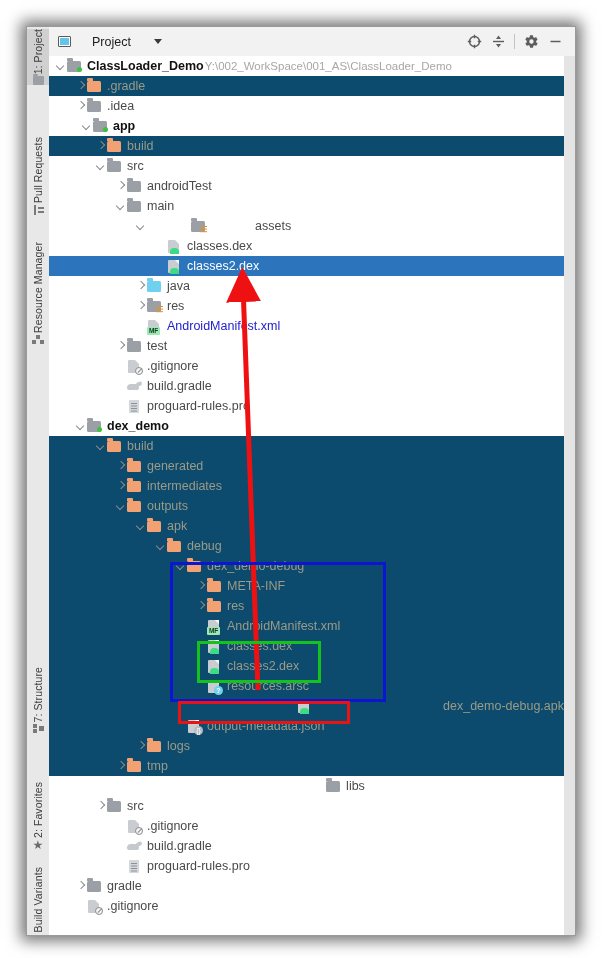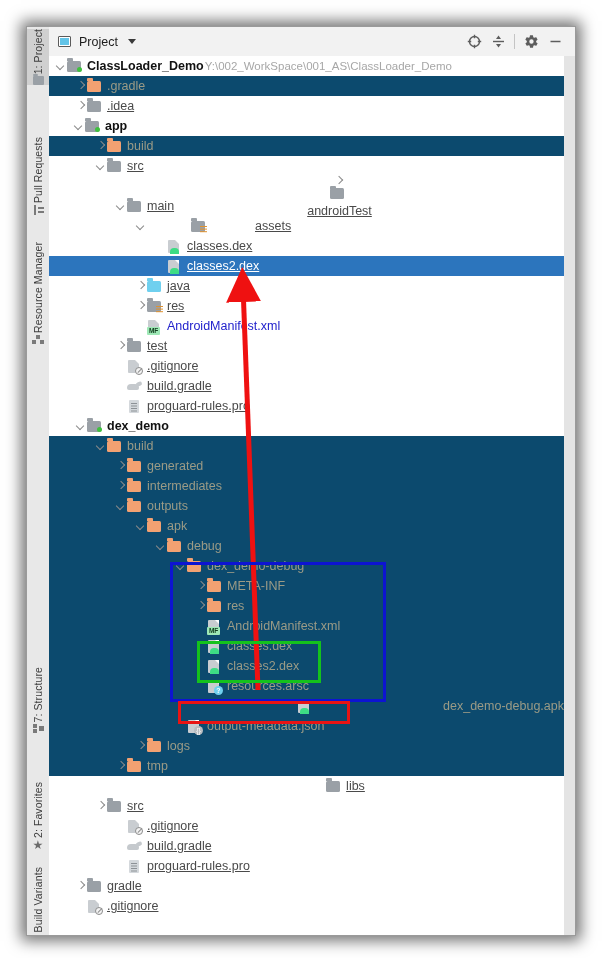--- a/index.html
+++ b/index.html
@@ -55,21 +55,21 @@
   .ic-struct:before{content:"";position:absolute;left:0;top:0;width:4px;height:4px;background:#7a7a7a;
     box-shadow:0 5px 0 0 #7a7a7a;}
   .ic-struct:after{content:"";position:absolute;left:6px;top:2px;width:5px;height:5px;background:#7a7a7a;}
   .ic-star{color:#6b6b6b;font-size:12px;line-height:11px;}
 
   
   #panelhdr{
     position:absolute;left:22px;top:0;right:0;height:29px;
     background:#f2f2f2;border-bottom:1px solid #c9c9c9;
   }
-  #hdrleft{position:absolute;left:9px;top:0;height:29px;display:flex;align-items:center;gap:8px;}
+  #hdrleft{position:absolute;left:9px;top:0;height:29px;display:flex;align-items:center;gap:21px;}
   .hdr-proj-icon{
     width:13px;height:11px;background:#ffffff;border:1.6px solid #5a5a5a;border-radius:1px;
     position:relative;box-sizing:border-box;
   }
   .hdr-proj-icon:after{
     content:"";position:absolute;left:1px;top:1px;right:1px;bottom:1px;background:#62c4e8;
   }
   #hdrtitle{font-size:12.5px;color:#1d1d1d;}
   .caret-dn{
     width:0;height:0;border-left:4.5px solid transparent;border-right:4.5px solid transparent;
@@ -93,21 +93,21 @@
   .row{
     position:relative;height:20px;display:flex;align-items:center;
     font-size:12.5px;color:#2b2b2b;white-space:nowrap;cursor:default;
   }
   .row.yellow{background:#0c4a6e;}
   .row.sel{background:#2c75bd;}
   .row.sel .lbl{color:#ffffff;}
   .row.bold .lbl{font-weight:bold;color:#111111;}
   .lbl{line-height:20px;}
   .lbl.orange{color:#9b9b86;}
-  .lbl.gray{color:#4a4a4a;text-decoration:underline;}
+  .lbl.gray{color:#4a4a4a;}
   .lbl.blue{color:#2222cc;}
   .path{color:#a7a7a7;font-size:11.5px;margin-left:1px;}
 
   .arrow{
     width:10px;height:10px;margin-right:2px;flex:0 0 auto;position:relative;
   }
   .arrow.right:before{
     content:"";position:absolute;left:2.5px;top:1px;width:5px;height:5px;
     border-right:1.4px solid #8a8a8a;border-bottom:1.4px solid #8a8a8a;
     transform:rotate(-45deg);
@@ -254,21 +254,21 @@
             </span>
             <span class="lbl orange">.gradle</span>
           </div>
           <div class="row" style="padding-left: 26px;">
             <span class="arrow right"></span>
             <span class="ico">
               <span class="f-gray"></span>
             </span>
             <span class="lbl gray">.idea</span>
           </div>
-          <div class="row bold" style="padding-left: 24px;">
+          <div class="row bold" style="padding-left: 32px;">
             <span class="arrow down"></span>
             <span class="ico">
               <span class="f-gray">
                 <span class="dot-green"></span>
               </span>
             </span>
             <span class="lbl">app</span>
           </div>
           <div class="row yellow" style="padding-left: 46px;">
             <span class="arrow right"></span>
@@ -277,21 +277,21 @@
             </span>
             <span class="lbl orange">build</span>
           </div>
           <div class="row" style="padding-left: 46px;">
             <span class="arrow down"></span>
             <span class="ico">
               <span class="f-gray"></span>
             </span>
             <span class="lbl gray">src</span>
           </div>
-          <div class="row" style="padding-left: 66px; flex-direction: column;">
+          <div class="row" style="padding-left: 66px;">
             <span class="arrow right"></span>
             <span class="ico">
               <span class="f-gray"></span>
             </span>
             <span class="lbl gray">androidTest</span>
           </div>
           <div class="row" style="padding-left: 66px; text-align: right;">
             <span class="arrow down"></span>
             <span class="ico">
               <span class="f-gray"></span>

